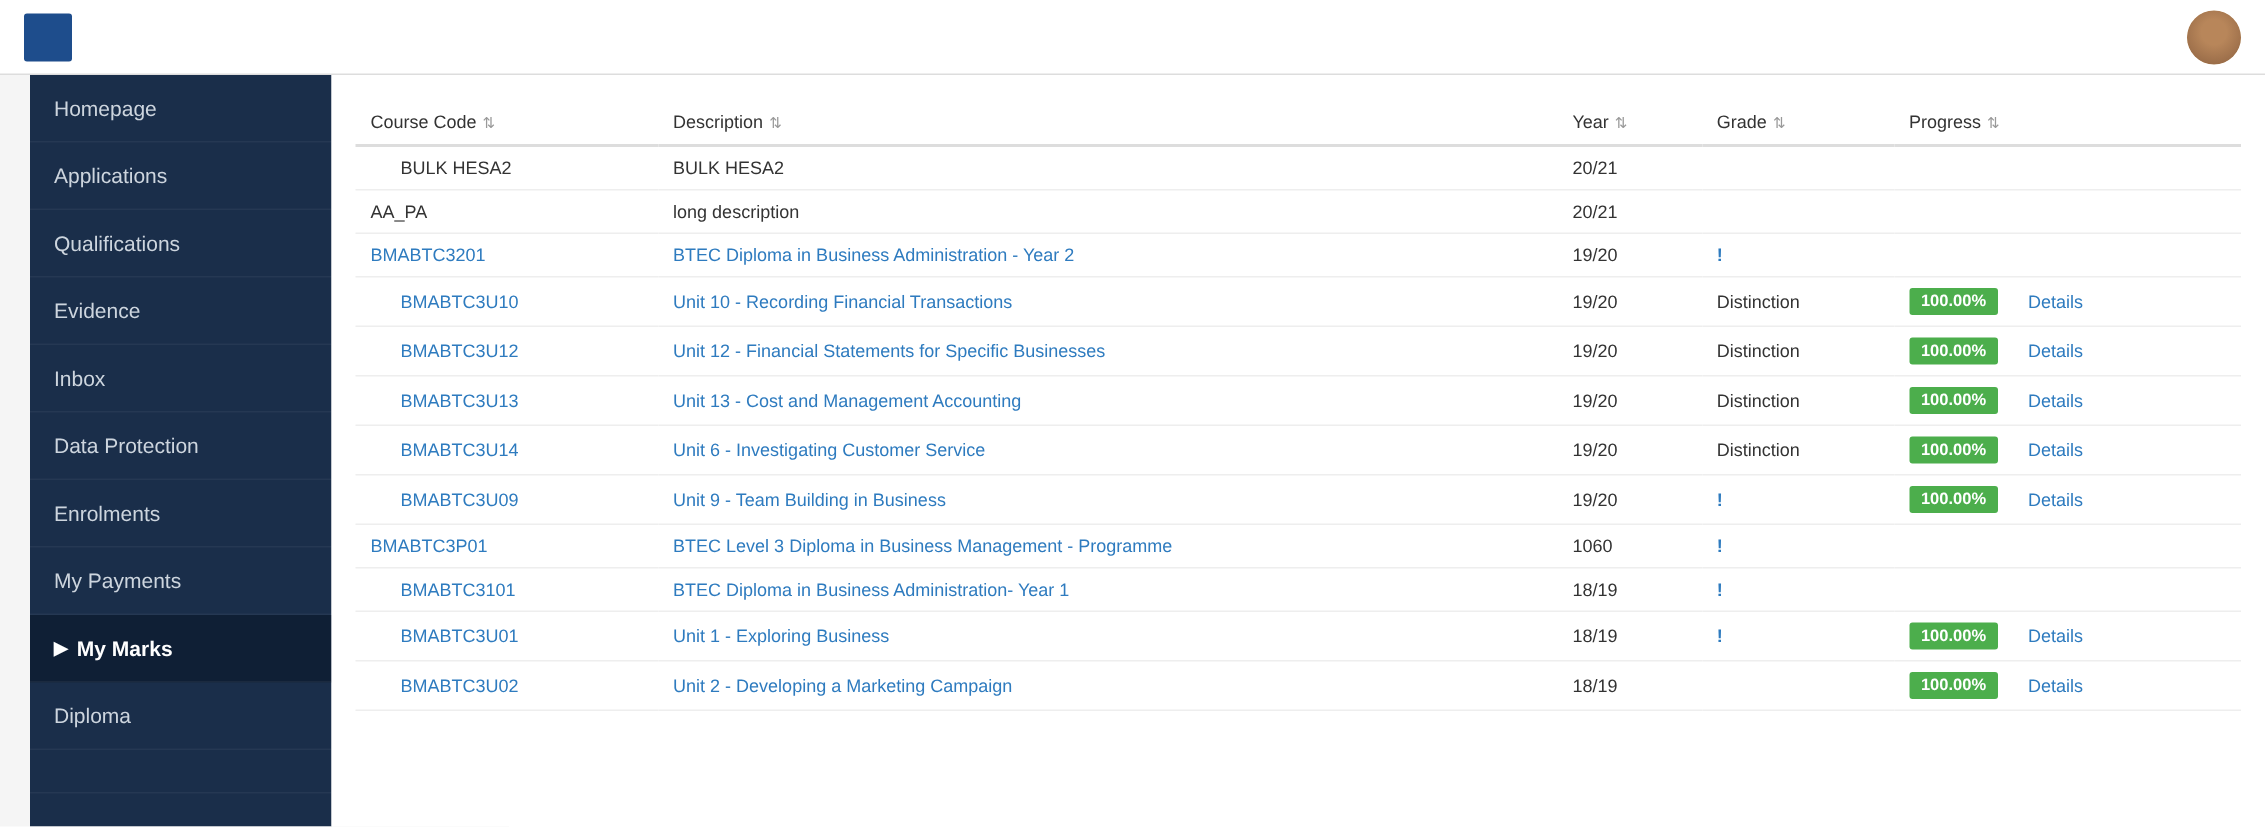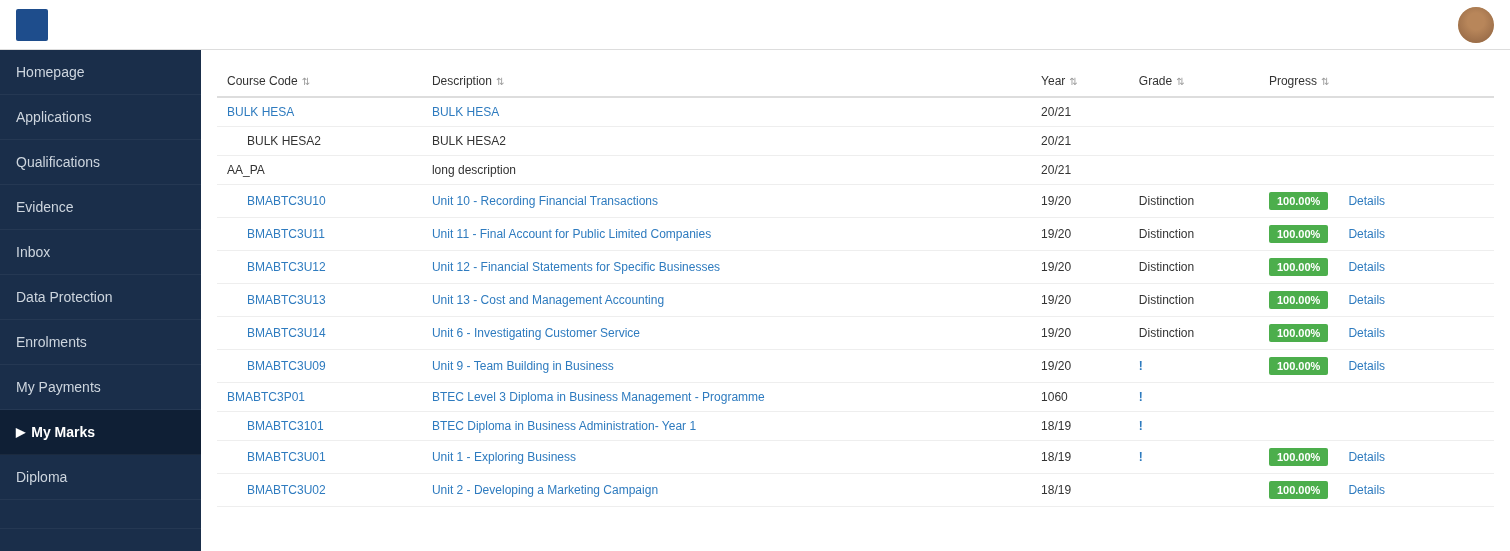--- a/index.html
+++ b/index.html
@@ -62,20 +62,21 @@
       height: 100%;
       background: radial-gradient(circle at 50% 40%, #b8865a 30%, #8b6040 100%);
       border-radius: 50%;
     }
 
     
     .main {
       display: flex;
       flex: 1;
       overflow: hidden;
+      margin-left: 20px;
     }
 
     
     .sidebar {
       width: 201px;
       background: #1a2e4a;
       color: #fff;
       flex-shrink: 0;
       overflow-y: auto;
       display: flex;
@@ -227,53 +228,43 @@
           <tr>
             <th>Course Code<span class="sort-icon">⇅</span></th>
             <th>Description<span class="sort-icon">⇅</span></th>
             <th>Year<span class="sort-icon">⇅</span></th>
             <th>Grade<span class="sort-icon">⇅</span></th>
             <th>Progress<span class="sort-icon">⇅</span></th>
           </tr>
         </thead>
       <tbody id="table-body">
           <tr>
-            <td><a class="link">BULK HESA</a></td>
-            <td><a class="link">BULK HESA</a></td>
-            <td>20/21</td>
-            <td></td>
-            <td></td>
-          </tr>
-          <tr>
             <td class="indent1">BULK HESA2</td>
             <td>BULK HESA2</td>
             <td>20/21</td>
             <td></td>
             <td></td>
           </tr>
           <tr>
             <td>AA_PA</td>
             <td>long description</td>
             <td>20/21</td>
             <td></td>
             <td></td>
           </tr>
           <tr>
+            <td><a class="link">BMABTC3201</a></td>
+            <td><a class="link">BTEC Diploma in Business Administration - Year 2</a></td>
+            <td>19/20</td>
+            <td><span class="exclamation">!</span></td>
+            <td></td>
+          </tr>
+          <tr>
             <td class="indent1"><a class="link">BMABTC3U10</a></td>
             <td><a class="link">Unit 10 - Recording Financial Transactions</a></td>
-            <td>19/20</td>
-            <td>Distinction</td>
-            <td><div class="progress-bar-container">
-                <span class="progress-bar">100.00%</span>
-                <a class="details-link">Details</a>
-              </div></td>
-          </tr>
-          <tr>
-            <td class="indent1"><a class="link">BMABTC3U11</a></td>
-            <td><a class="link">Unit 11 - Final Account for Public Limited Companies</a></td>
             <td>19/20</td>
             <td>Distinction</td>
             <td><div class="progress-bar-container">
                 <span class="progress-bar">100.00%</span>
                 <a class="details-link">Details</a>
               </div></td>
           </tr>
           <tr>
             <td class="indent1"><a class="link">BMABTC3U12</a></td>
             <td><a class="link">Unit 12 - Financial Statements for Specific Businesses</a></td>

